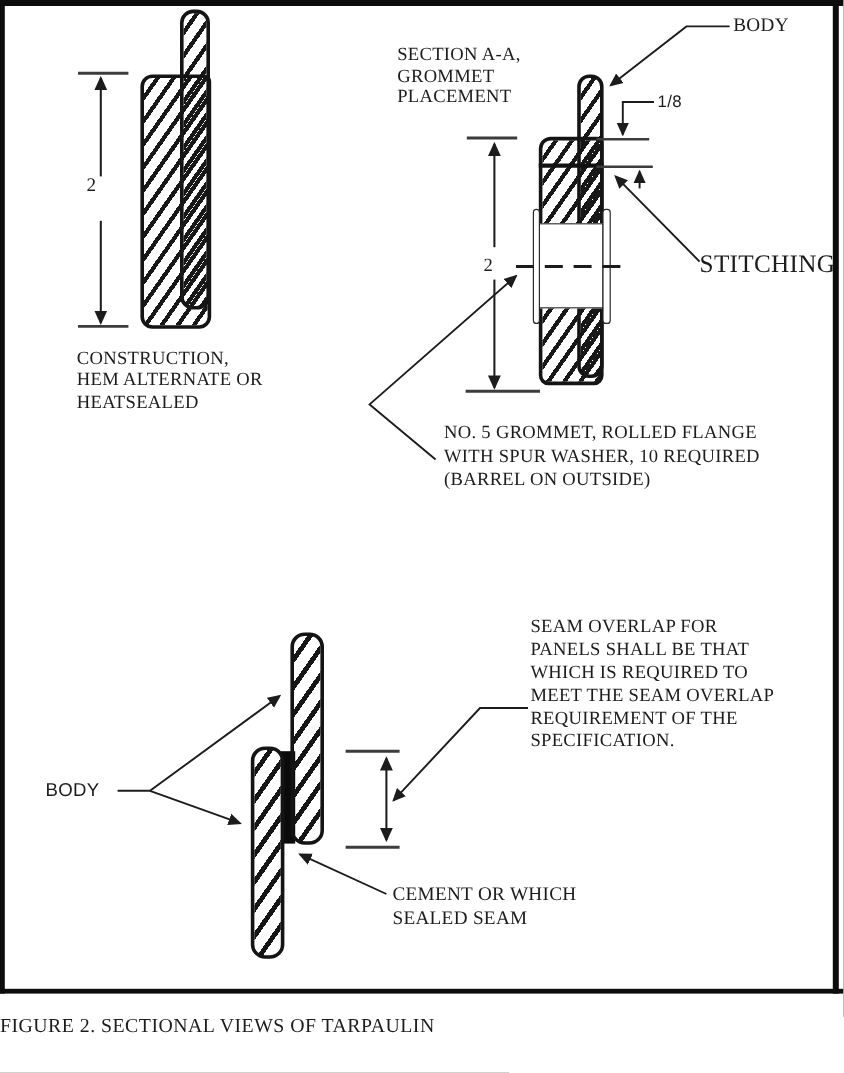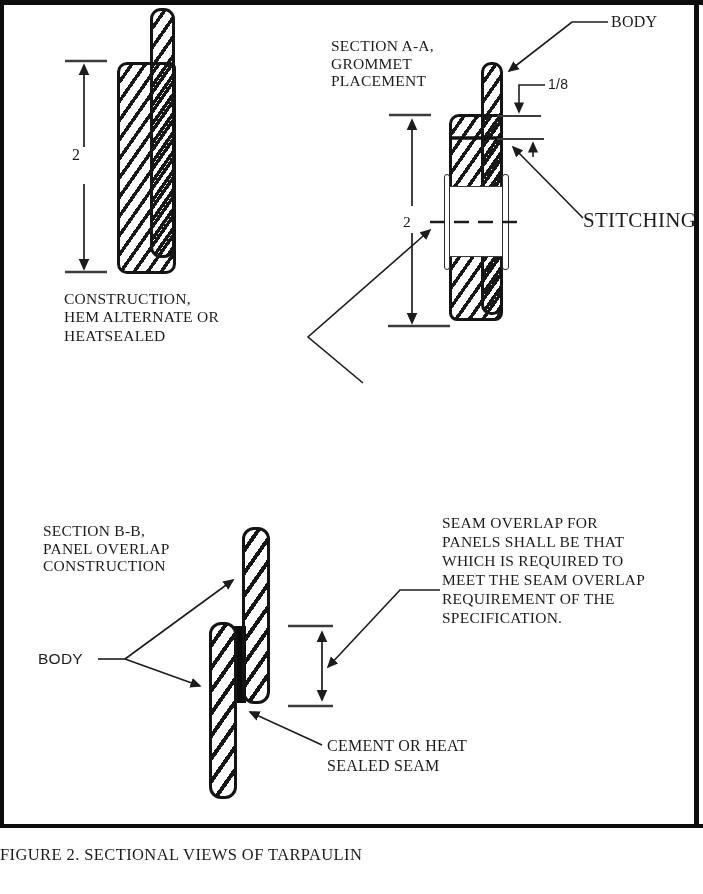--- a/index.html
+++ b/index.html
@@ -132,35 +132,35 @@
 
   <div class="t serif note" style="left:331px;top:37px;line-height:17.6px;">
     <div>SECTION A-A,</div>
     <div>GROMMET</div>
     <div>PLACEMENT</div>
   </div>
   <div class="t serif" style="left:611px;top:13px;font-size:16px;">BODY</div>
   <div class="t sans" style="left:548px;top:76px;font-size:14px;">1/8</div>
   <div class="t serif" style="left:403px;top:213px;font-size:15.5px;">2</div>
   <div class="t serif" style="left:583px;top:208px;font-size:21px;">STITCHING</div>
+  <div class="t serif note" style="left:370px;top:351px;line-height:19.6px;">
+    <div>NO. 5 GROMMET, ROLLED FLANGE</div>
+    <div>WITH SPUR WASHER, 10 REQUIRED</div>
+    <div>(BARREL ON OUTSIDE)</div>
+  </div>
 
-  <div class="t serif note" style="left:43px;top:522px;line-height:17.6px;">
-    <div>SECTION B-B,</div>
-    <div>PANEL OVERLAP</div>
-    <div>CONSTRUCTION</div>
-  </div>
   <div class="t sans" style="left:38px;top:650px;font-size:15.5px;">BODY</div>
   <div class="t serif note" style="left:442px;top:513px;">
     <div>SEAM OVERLAP FOR</div>
     <div>PANELS SHALL BE THAT</div>
     <div>WHICH IS REQUIRED TO</div>
     <div>MEET THE SEAM OVERLAP</div>
     <div>REQUIREMENT OF THE</div>
     <div>SPECIFICATION.</div>
   </div>
   <div class="t serif" style="left:327px;top:736px;font-size:16px;line-height:20px;">
-    <div>CEMENT OR HEAT</div>
+    <div>CEMENT OR WHICH</div>
     <div>SEALED SEAM</div>
   </div>
 
   <div class="caption serif" style="top:845px;">FIGURE 2. SECTIONAL VIEWS OF TARPAULIN</div>
 
 </div>
 
 </body></html>

